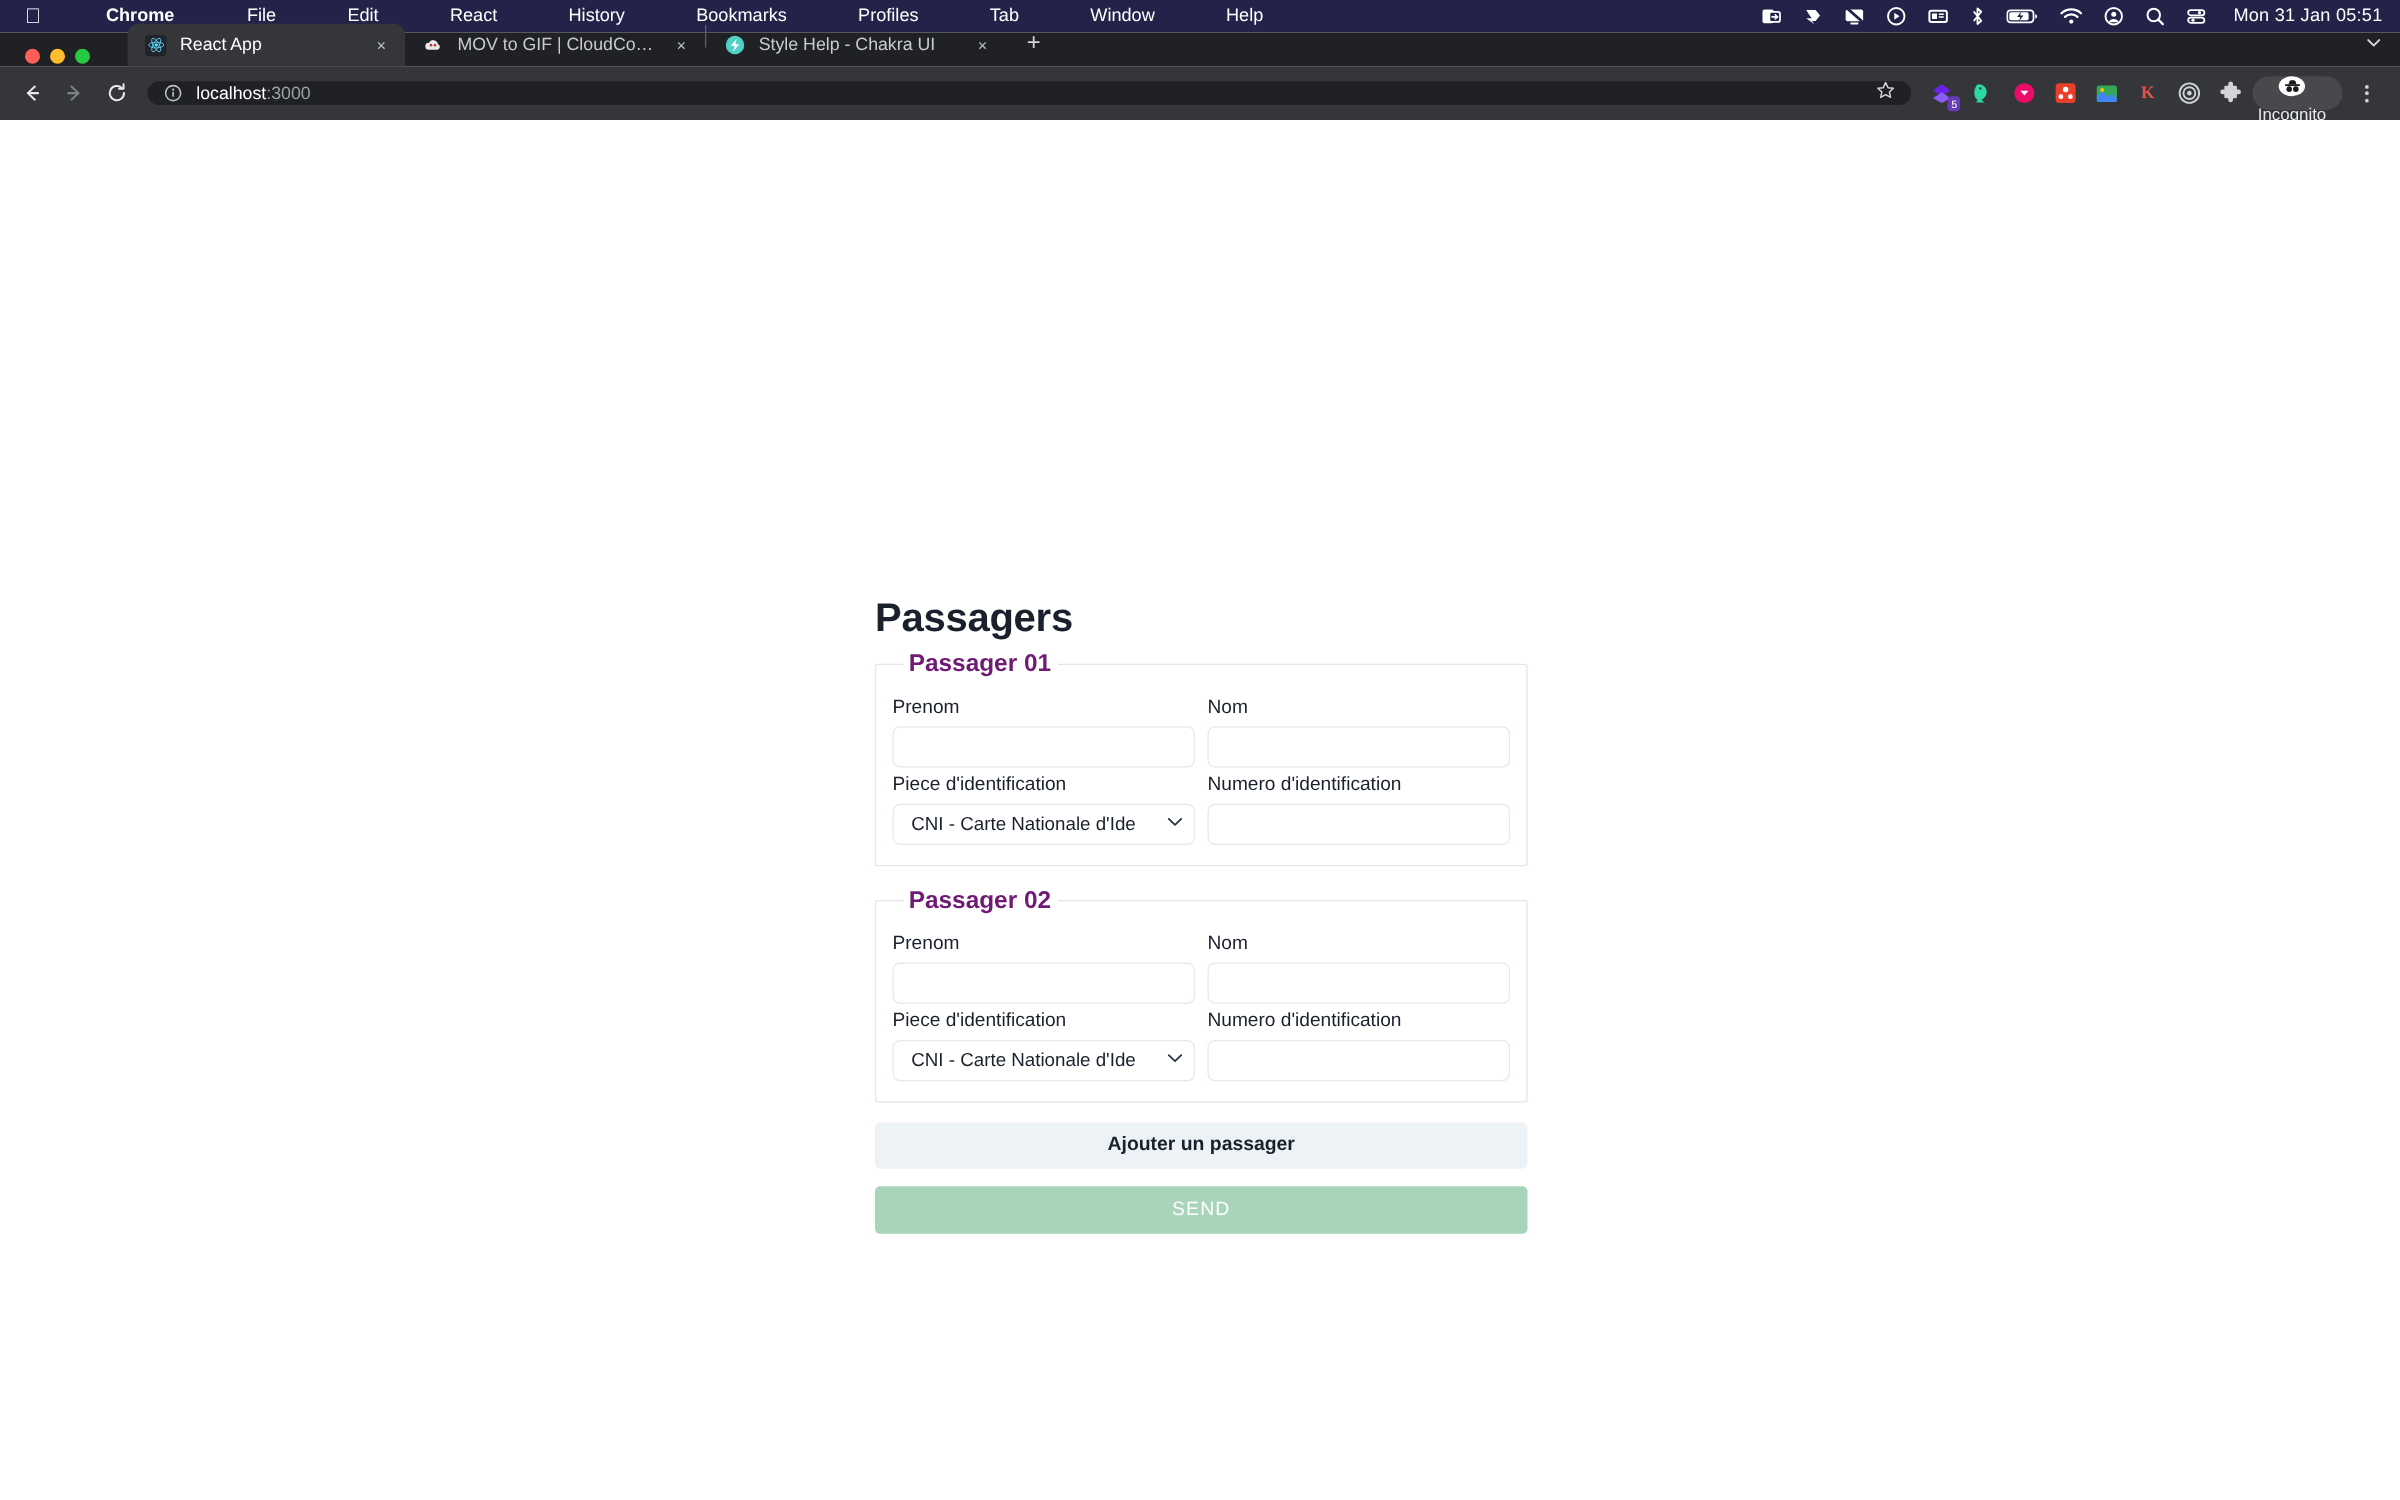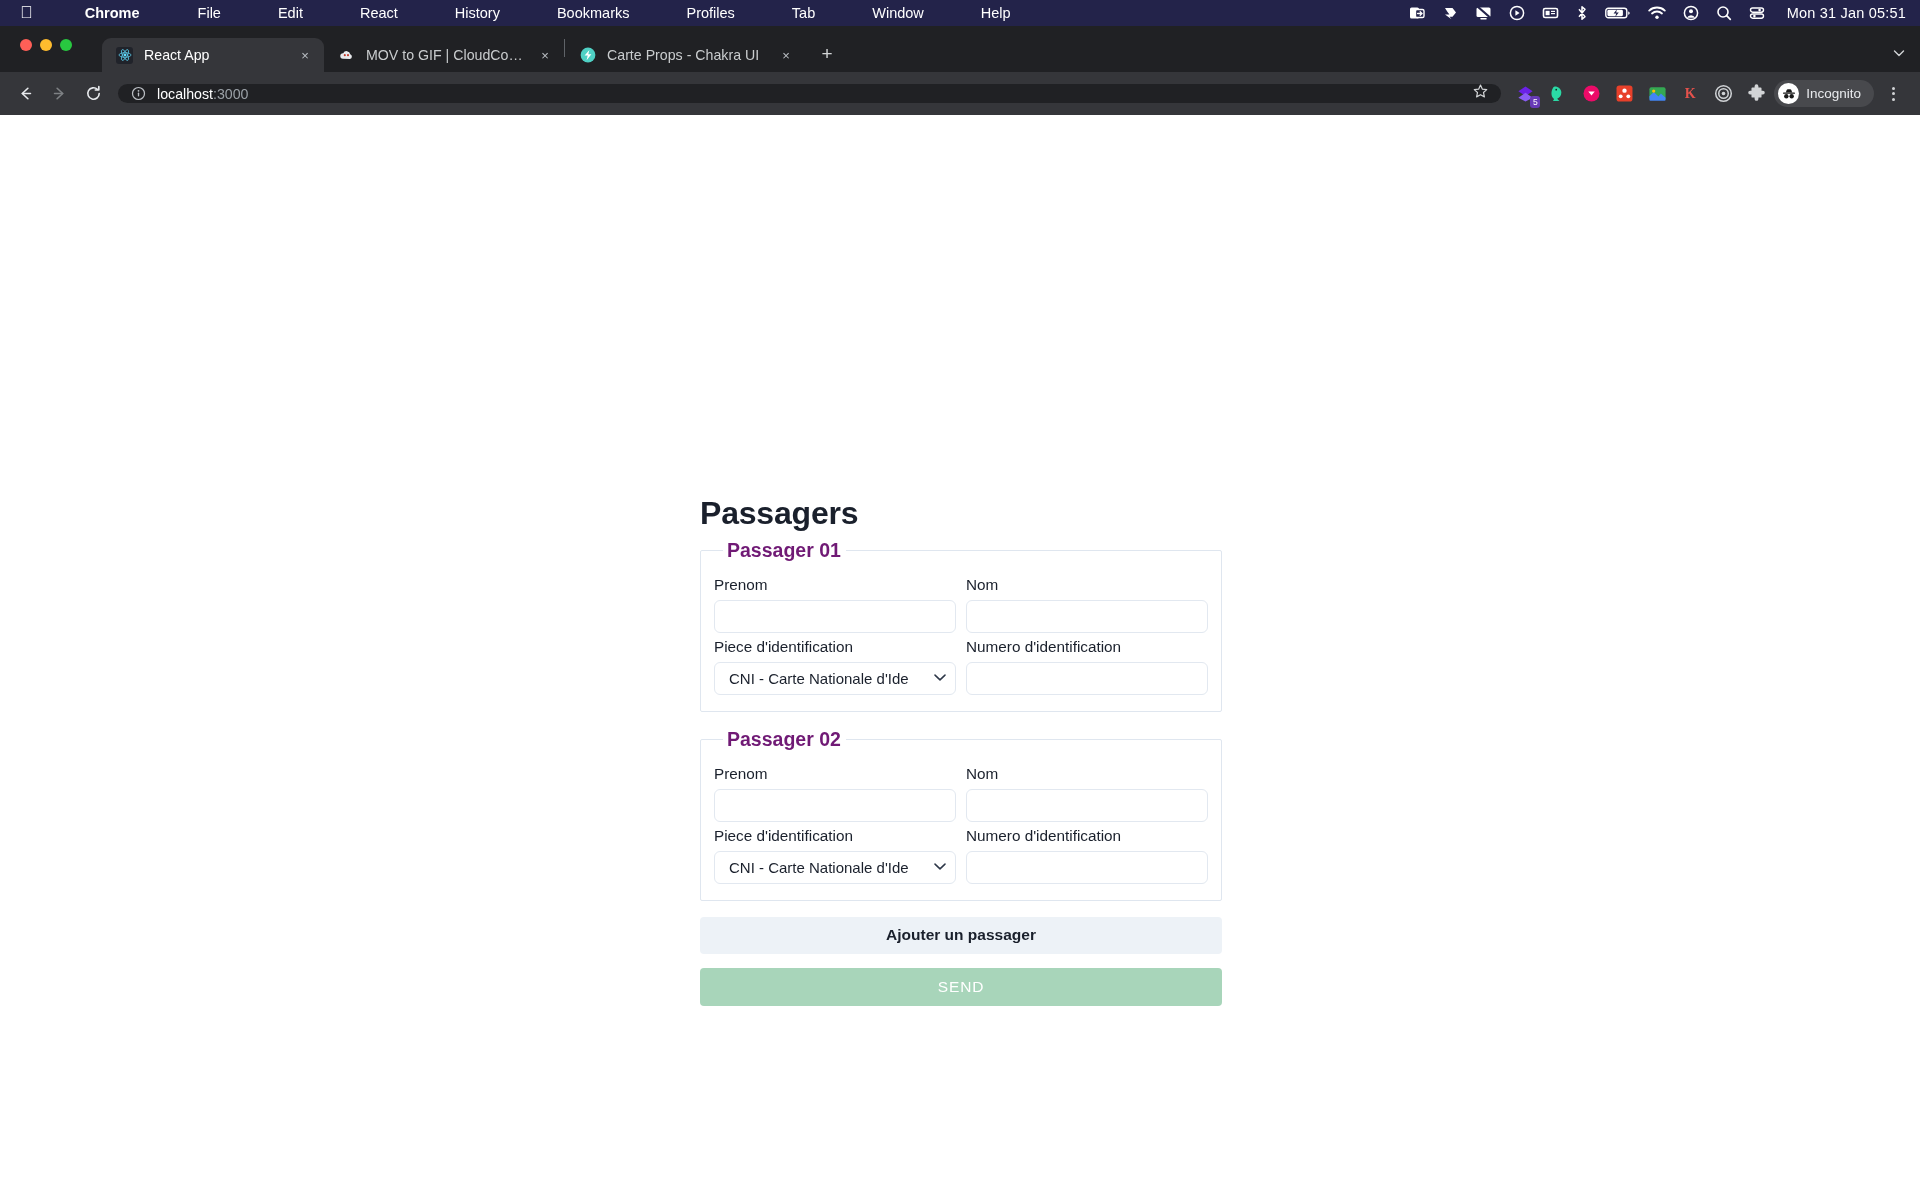--- a/index.html
+++ b/index.html
@@ -30,21 +30,21 @@
   }
   .menubar .mi { margin-right: 21px; white-space: nowrap; margin-left: 36px; }
   .menubar .mi.bold { font-weight: bold; margin-right: 22px; }
   .menubar .spacer { flex: 1; }
   .menubar .status-icons { display: flex; align-items: center; gap: 17px; }
   .sysicon { display: inline-flex; align-items: center; justify-content: center; }
   .menubar .clock { margin-left: 22px; font-size: 14.5px; white-space: nowrap; letter-spacing: 0.2px;}
 
   
   .chrome-tabstrip {
-    height: 46px;
+    height: 27px;
     background: #202124;
     display: flex;
     align-items: flex-end;
     padding-left: 12px;
     position: relative;
   }
   .traffic {
     display: flex; align-items: center; gap: 8px;
     position: absolute; left: 20px; top: 13px;
   }
@@ -134,20 +134,21 @@
     background: #673ab7; color: #fff;
     font-size: 8.5px; line-height: 1;
     border-radius: 3px; padding: 1.5px 2.5px;
     font-family: "Liberation Sans", sans-serif;
   }
   .incognito-pill {
     display: flex; align-items: center; gap: 7px;
     background: #48494d; border-radius: 14px;
     height: 27px; padding: 0 13px 0 4px;
     margin-left: 7px;
+    flex-direction: column;
   }
   .incognito-pill .avatar {
     width: 21px; height: 21px; border-radius: 50%;
     background: #ffffff;
     display: inline-flex; align-items: center; justify-content: center;
   }
   .incognito-pill .lbl { color: #e8eaed; font-size: 13.5px; white-space: nowrap; }
   .kebab {
     width: 26px; height: 26px; margin-left: 6px;
     display: inline-flex; flex-direction: column; align-items: center; justify-content: center; gap: 2.5px;
@@ -395,21 +396,21 @@
 
     <span class="tab-sep"></span>
 
     <div class="tab inactive">
       <span class="favicon chakra">
         <svg width="16" height="16" viewBox="0 0 16 16">
             <circle cx="8" cy="8" r="7.4" fill="#4fd1c5"></circle>
             <path d="M9.4 2.9L4.6 8.6h3.1l-1.1 4.6 4.8-5.9H8.3z" fill="#fff"></path>
           </svg>
       </span>
-      <span class="tab-title">Carte Props - Chakra UI</span>
+      <span class="tab-title">Style Help - Chakra UI</span>
       <span class="tab-close">×</span>
     </div>
 
     <div class="newtab">+</div>
   </div>
 
   <div class="tabstrip-right">
     <span>
       <svg width="14" height="14" viewBox="0 0 14 14">
           <path d="M2.5 5l4.5 4.4L11.5 5" stroke="#d2d4d6" stroke-width="1.4" fill="none" stroke-linecap="round" stroke-linejoin="round"></path>

